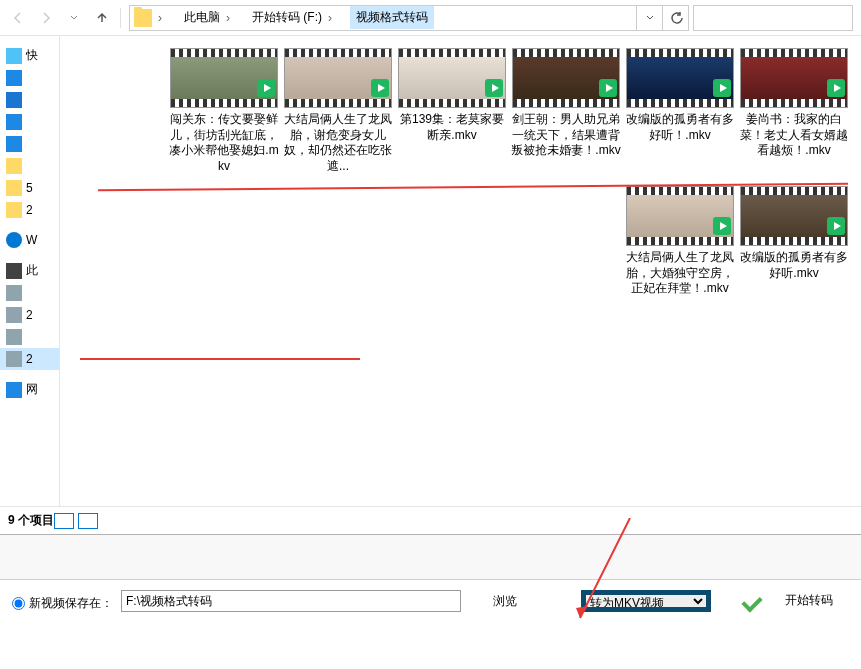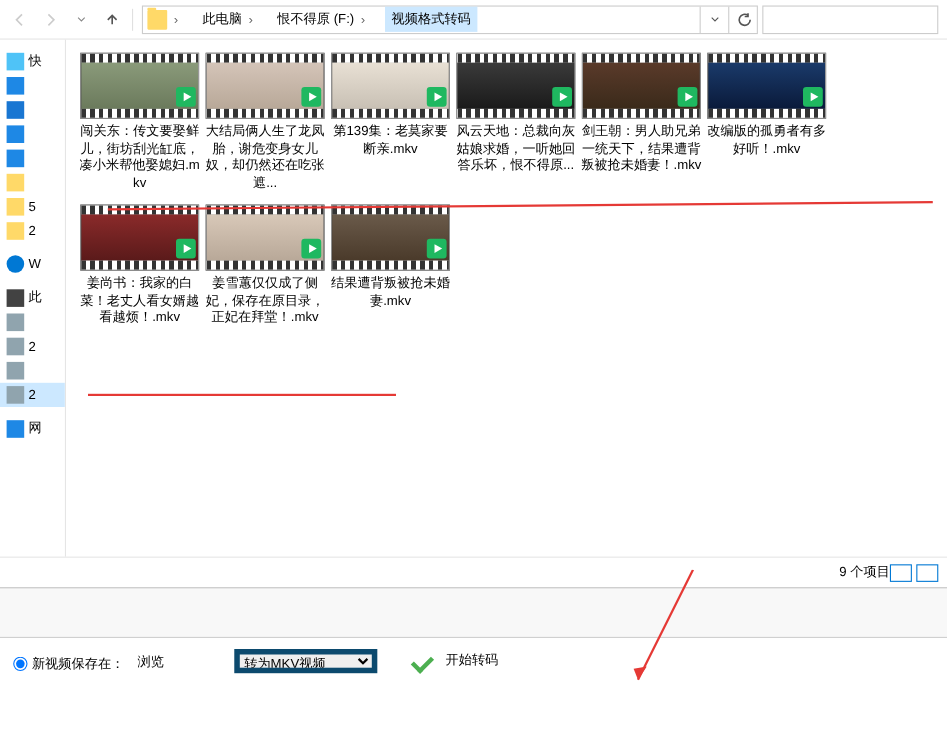--- a/index.html
+++ b/index.html
@@ -28,49 +28,49 @@
     .si-desktop { background: #1e88e5; }
     .si-download { background: #1976d2; }
     .si-pic { background: #1e88e5; }
     .si-folder { background: #ffd968; }
     .si-cloud { background: #0078d4; border-radius: 50%; }
     .si-pc { background: #424242; }
     .si-drive { background: #90a4ae; }
     .si-net { background: #1e88e5; }
     
     .content { flex: 1; padding: 12px; position: relative; overflow: hidden; }
-    .file-grid { display: flex; flex-wrap: wrap; gap: 12px 4px; }
+    .file-grid { display: flex; flex-wrap: wrap; gap: 12px 4px; justify-content: flex-end; }
     .file-item { width: 110px; display: flex; flex-direction: column; align-items: center; cursor: pointer; }
     .thumb { width: 108px; height: 60px; background: #222; position: relative; border: 1px solid #999; }
     .thumb::before, .thumb::after { content: ''; position: absolute; left: 0; right: 0; height: 8px; background: #fff; background-image: repeating-linear-gradient(90deg, #333 0, #333 4px, #fff 4px, #fff 8px); }
     .thumb::before { top: 0; }
     .thumb::after { bottom: 0; }
     .thumb-img { position: absolute; top: 8px; left: 0; right: 0; bottom: 8px; }
     .play-badge { position: absolute; bottom: 10px; right: 2px; width: 18px; height: 18px; background: #1fb860; border-radius: 3px; display: flex; align-items: center; justify-content: center; }
     .play-badge::after { content: ''; border-left: 7px solid #fff; border-top: 4px solid transparent; border-bottom: 4px solid transparent; margin-left: 2px; }
     .file-name { text-align: center; margin-top: 4px; line-height: 1.3; word-break: break-all; max-height: 62px; overflow: hidden; }
     
     .red-line { position: absolute; height: 2px; background: #e53935; }
     .rl1 { top: 186px; left: 98px; width: 750px; transform: rotate(-0.5deg); }
     .rl2 { top: 358px; left: 80px; width: 280px; }
     
     .arrow-svg { position: absolute; top: 518px; left: 320px; pointer-events: none; }
     
-    .status-bar { height: 28px; display: flex; align-items: center; justify-content: flex-end; padding: 0 8px; border-top: 1px solid #e5e5e5; }
+    .status-bar { height: 28px; display: flex; align-items: center; justify-content: flex-start; padding: 0 8px; border-top: 1px solid #e5e5e5; font-weight: bold; }
     .view-icons { display: flex; gap: 4px; }
     .view-icon { width: 20px; height: 16px; border: 1px solid #0078d4; cursor: pointer; }
     
     .bottom-panel { border-top: 1px solid #b0b0b0; background: #fff; height: 135px; }
     .panel-top { height: 45px; border-bottom: 1px solid #d0d0d0; background: #f8f8f8; }
     .panel-row { display: flex; align-items: flex-end; padding: 8px 12px; gap: 8px; }
     .radio-label { display: flex; align-items: center; gap: 4px; cursor: pointer; }
     .path-input { width: 340px; height: 22px; border: 1px solid #999; padding: 0 4px; }
-    .browse-btn, .open-btn { cursor: pointer; padding: 2px 4px; }
+    .browse-btn, .open-btn { cursor: pointer; padding: 2px 4px; margin-left: 20px; }
     .format-select { width: 130px; height: 22px; border: 5px solid #0c4a6e; margin-left: 52px; }
-    .start-btn { display: flex; align-items: center; gap: 10px; margin-left: 20px; cursor: pointer; }
+    .start-btn { display: flex; align-items: center; gap: 22px; margin-left: 20px; cursor: pointer; }
     .check-icon { width: 24px; height: 24px; position: relative; }
     .check-icon::after { content: ''; position: absolute; left: 4px; top: 8px; width: 14px; height: 8px; border-left: 4px solid #4caf50; border-bottom: 4px solid #4caf50; transform: rotate(-45deg); }
   </style>
 </head>
 <body>
 
 <div class="toolbar">
   <div class="nav-btn disabled">
     <svg width="14" height="14" viewBox="0 0 14 14">
         <path d="M9 2L4 7l5 5" stroke="#ccc" stroke-width="1.5" fill="none"></path>
@@ -91,21 +91,21 @@
         <path d="M7 11V3M3 7l4-4 4 4" stroke="#555" stroke-width="1.5" fill="none"></path>
       </svg>
   </div>
   <div class="separator"></div>
   <div class="address-bar">
     <div class="folder-icon"></div>
     <div class="breadcrumb">
       <span class="crumb-sep">›</span>
       <span class="crumb">此电脑</span>
       <span class="crumb-sep">›</span>
-      <span class="crumb">恨不得原 (F:)</span>
+      <span class="crumb">开始转码 (F:)</span>
       <span class="crumb-sep">›</span>
       <span class="crumb active">视频格式转码</span>
     </div>
     <div class="dropdown-btn">
       <svg width="10" height="10" viewBox="0 0 10 10">
           <path d="M2 3l3 3 3-3" stroke="#555" stroke-width="1" fill="none"></path>
         </svg>
     </div>
     <div class="refresh-btn">
       <svg width="14" height="14" viewBox="0 0 14 14">
@@ -195,27 +195,20 @@
       </div>
       <div class="file-item">
         <div class="thumb">
             <div class="thumb-img" style="background:linear-gradient(#e8e0d4,#c8c0b4)"></div>
             <div class="play-badge"></div>
           </div>
         <div class="file-name">第139集：老莫家要断亲.mkv</div>
       </div>
       <div class="file-item">
         <div class="thumb">
-            <div class="thumb-img" style="background:linear-gradient(#3a3a3a,#1a1a1a)"></div>
-            <div class="play-badge"></div>
-          </div>
-        <div class="file-name">风云天地：总裁向灰姑娘求婚，一听她回答乐坏，恨不得原...</div>
-      </div>
-      <div class="file-item">
-        <div class="thumb">
             <div class="thumb-img" style="background:linear-gradient(#5a3a2a,#3a2a1a)"></div>
             <div class="play-badge"></div>
           </div>
         <div class="file-name">剑王朝：男人助兄弟一统天下，结果遭背叛被抢未婚妻！.mkv</div>
       </div>
       <div class="file-item">
         <div class="thumb">
             <div class="thumb-img" style="background:linear-gradient(#1a3a6a,#0a1a3a)"></div>
             <div class="play-badge"></div>
           </div>
@@ -226,28 +219,28 @@
             <div class="thumb-img" style="background:linear-gradient(#8a2a2a,#5a1a1a)"></div>
             <div class="play-badge"></div>
           </div>
         <div class="file-name">姜尚书：我家的白菜！老丈人看女婿越看越烦！.mkv</div>
       </div>
       <div class="file-item">
         <div class="thumb">
             <div class="thumb-img" style="background:linear-gradient(#d8c8b8,#b8a898)"></div>
             <div class="play-badge"></div>
           </div>
-        <div class="file-name">姜雪蕙仅仅成了侧妃，保存在原目录，正妃在拜堂！.mkv</div>
+        <div class="file-name">大结局俩人生了龙凤胎，大婚独守空房，正妃在拜堂！.mkv</div>
       </div>
       <div class="file-item">
         <div class="thumb">
             <div class="thumb-img" style="background:linear-gradient(#6a5a4a,#4a3a2a)"></div>
             <div class="play-badge"></div>
           </div>
-        <div class="file-name">结果遭背叛被抢未婚妻.mkv</div>
+        <div class="file-name">改编版的孤勇者有多好听.mkv</div>
       </div>
     </div>
   </div>
 </div>
 
 <div class="red-line rl1"></div>
 <div class="red-line rl2"></div>
 
 <svg class="arrow-svg" width="320" height="110">
   <line x1="310" y1="0" x2="260" y2="100" stroke="#e53935" stroke-width="2"></line>
@@ -262,20 +255,21 @@
   </div>
 </div>
 
 <div class="bottom-panel">
   <div class="panel-top"></div>
   <div class="panel-row">
     <label class="radio-label">
       <input type="radio" name="save" checked="" style="">
       <span>新视频保存在：</span>
     </label>
+    <input class="path-input" value="F:\视频格式转码" style="">
     <span class="browse-btn">浏览</span>
     <select class="format-select">
       <option>转为MKV视频</option>
     </select>
     <div class="start-btn">
       <div class="check-icon"></div>
       <span>开始转码</span>
     </div>
   </div>
 </div>

